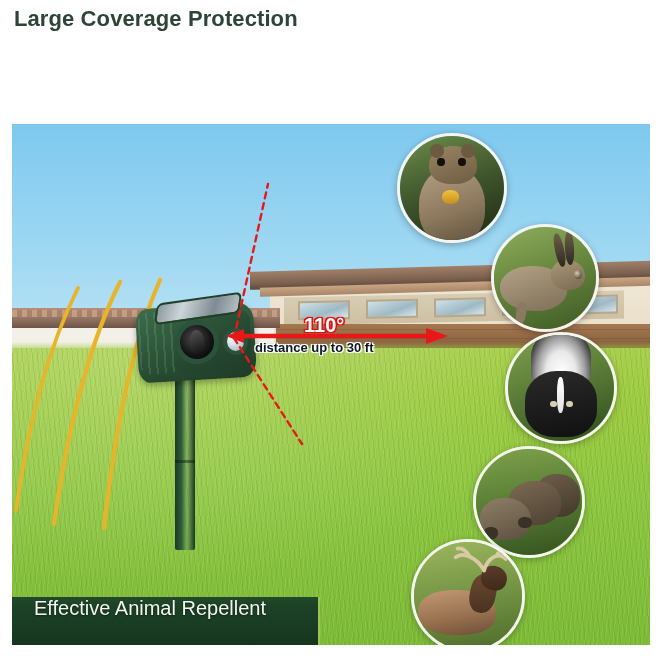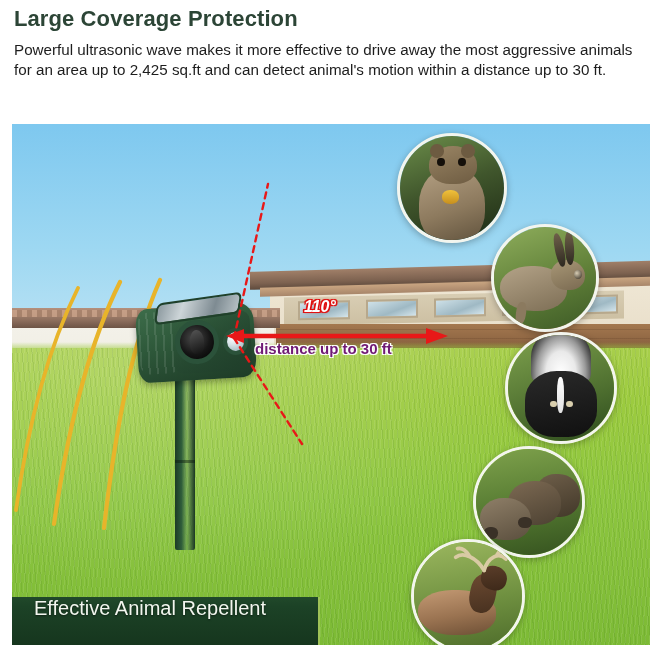--- a/index.html
+++ b/index.html
@@ -224,29 +224,28 @@
   }
   .dev-ribs{
     position:absolute;left:14px;top:12px;width:40px;height:62px;
     background:repeating-linear-gradient(90deg,rgba(255,255,255,.10) 0 2px,transparent 2px 8px);
     transform:rotate(-3.5deg);border-radius:10px;
   }
 
   
   .redlayer{position:absolute;left:0;top:0;width:638px;height:521px;}
   .label-110{
-    position:absolute;left:292px;top:174px;
-    font-size:16px;font-weight:bold;color:#ffffff;
+    position:absolute;left:292px;top:190px;
+    font-size:20px;font-weight:bold;color:#ffffff;
     text-shadow:-1.4px -1.4px 0 #e01010,1.4px -1.4px 0 #e01010,
                 -1.4px 1.4px 0 #e01010,1.4px 1.4px 0 #e01010,0 0 3px #e01010;
-    font-style:italic;
   }
   .label-dist{
     position:absolute;left:243px;top:216px;
-    font-size:15px;font-weight:bold;color:#701a75;
+    font-size:13px;font-weight:bold;color:#0f172a;
     text-shadow:-1.3px -1.3px 0 #fff,1.3px -1.3px 0 #fff,
                 -1.3px 1.3px 0 #fff,1.3px 1.3px 0 #fff;
     white-space:nowrap;
   }
 
   
   .circle{
     position:absolute;border-radius:50%;
     border:3px solid #f3f5ee;box-sizing:border-box;
     overflow:hidden;box-shadow:0 2px 7px rgba(0,0,0,.28);
@@ -319,21 +318,20 @@
     color:#f2f6ee;font-size:20px;font-weight:normal;padding-left:22px;
     text-shadow:0 1px 2px rgba(0,0,0,.5);
   }
 </style>
 </head>
 <body>
 
 <div class="page">
 
   <div class="headline">Large Coverage Protection</div>
-  <div class="bodytext">Powerful ultrasonic wave makes it more effective to drive away the most aggressive animals for an area up to 2,425 sq.ft and can detect animal's motion within a distance up to 30 ft.</div>
 
   <div class="photo">
 
     <div class="sky"></div>
 
     <div class="main-block"></div>
     <div class="main-roof"></div>
     <div class="main-eave"></div>
     <div class="clerestory">
       <div class="clerestory-win" style="left:14px"></div>

